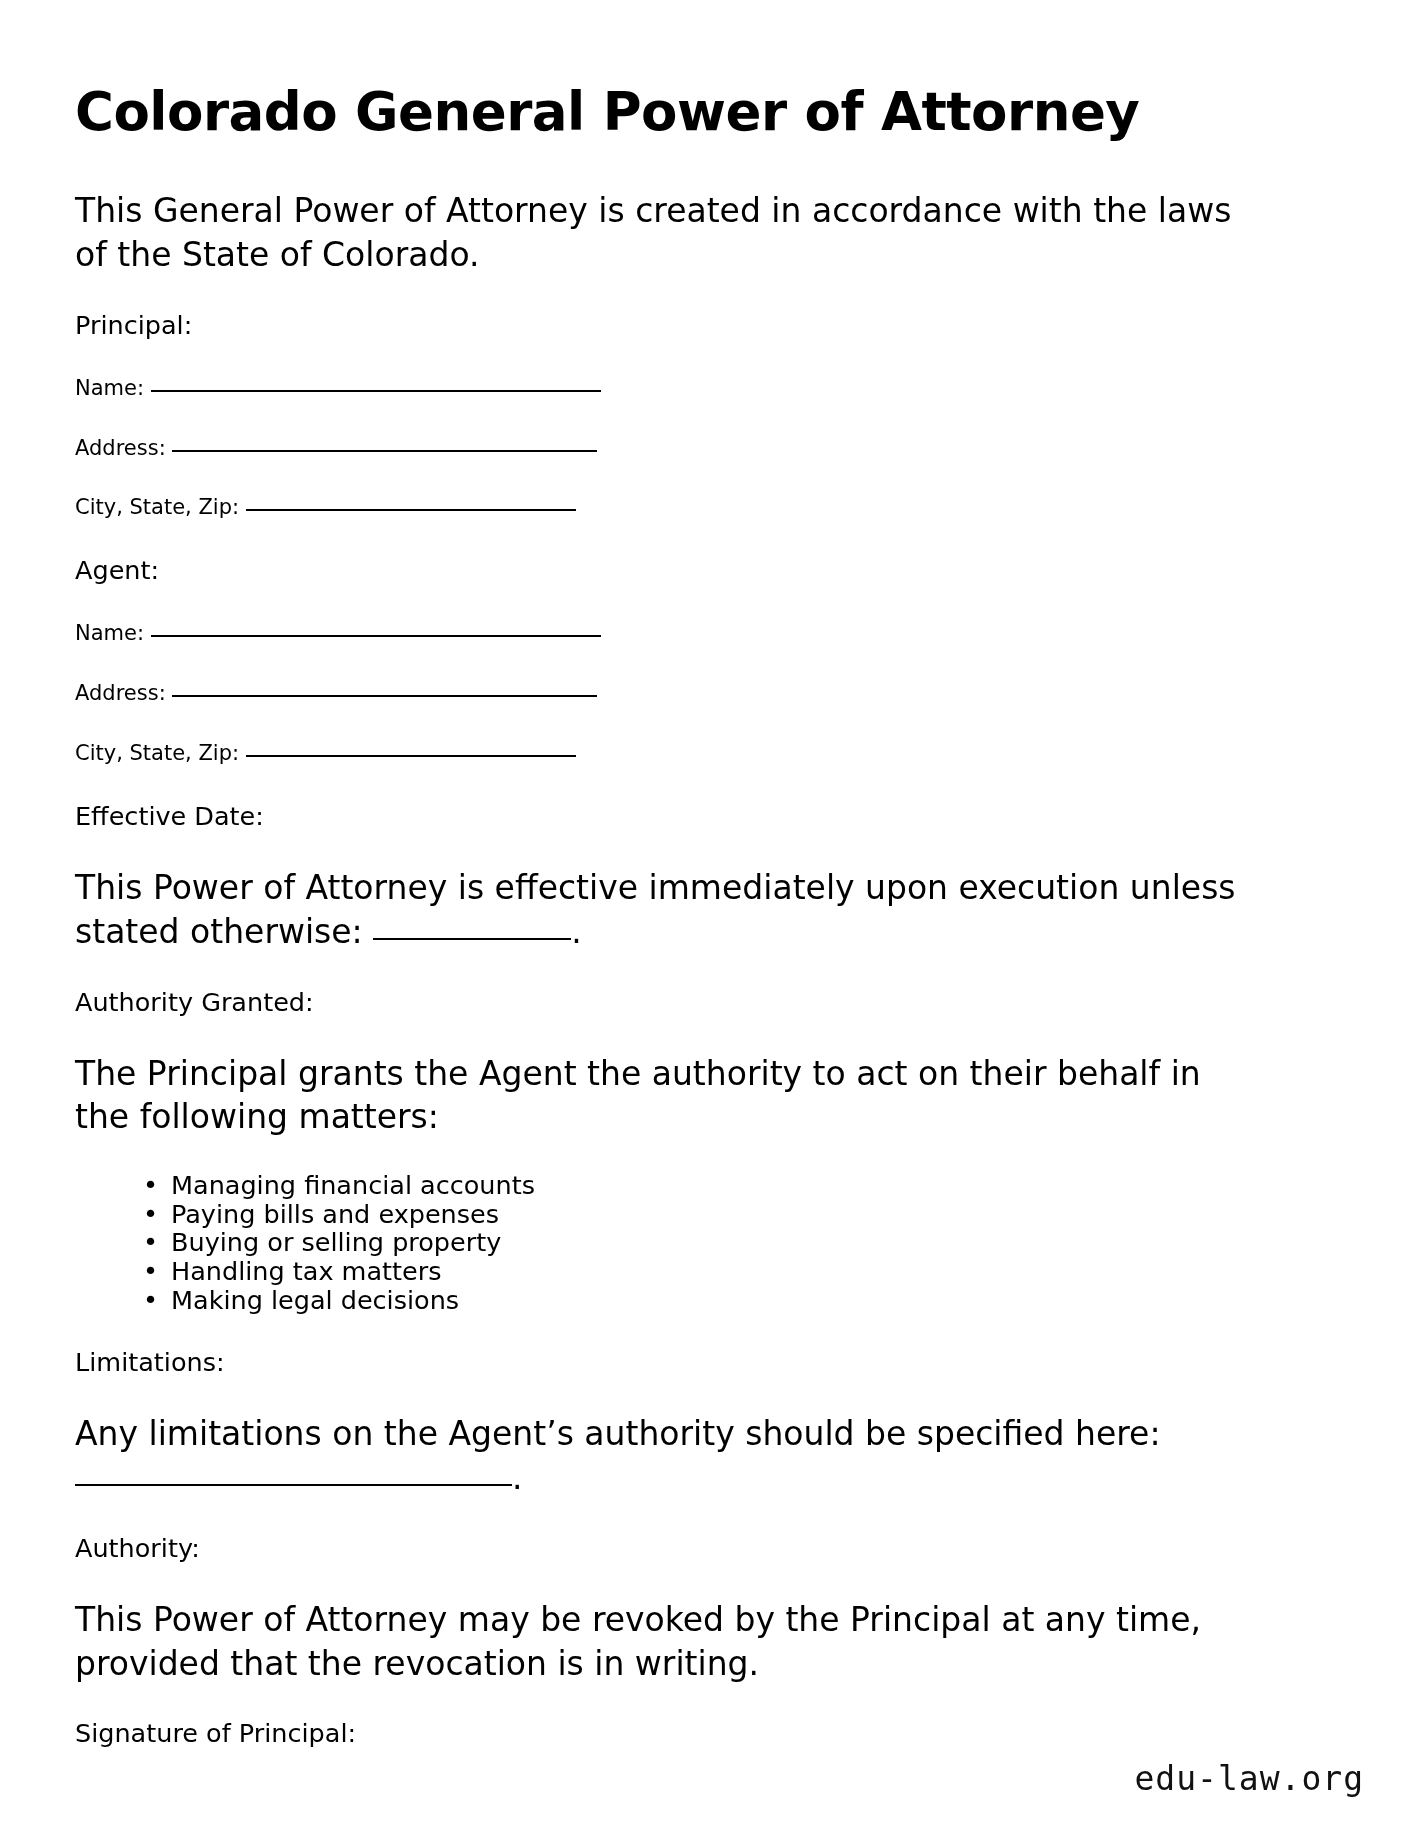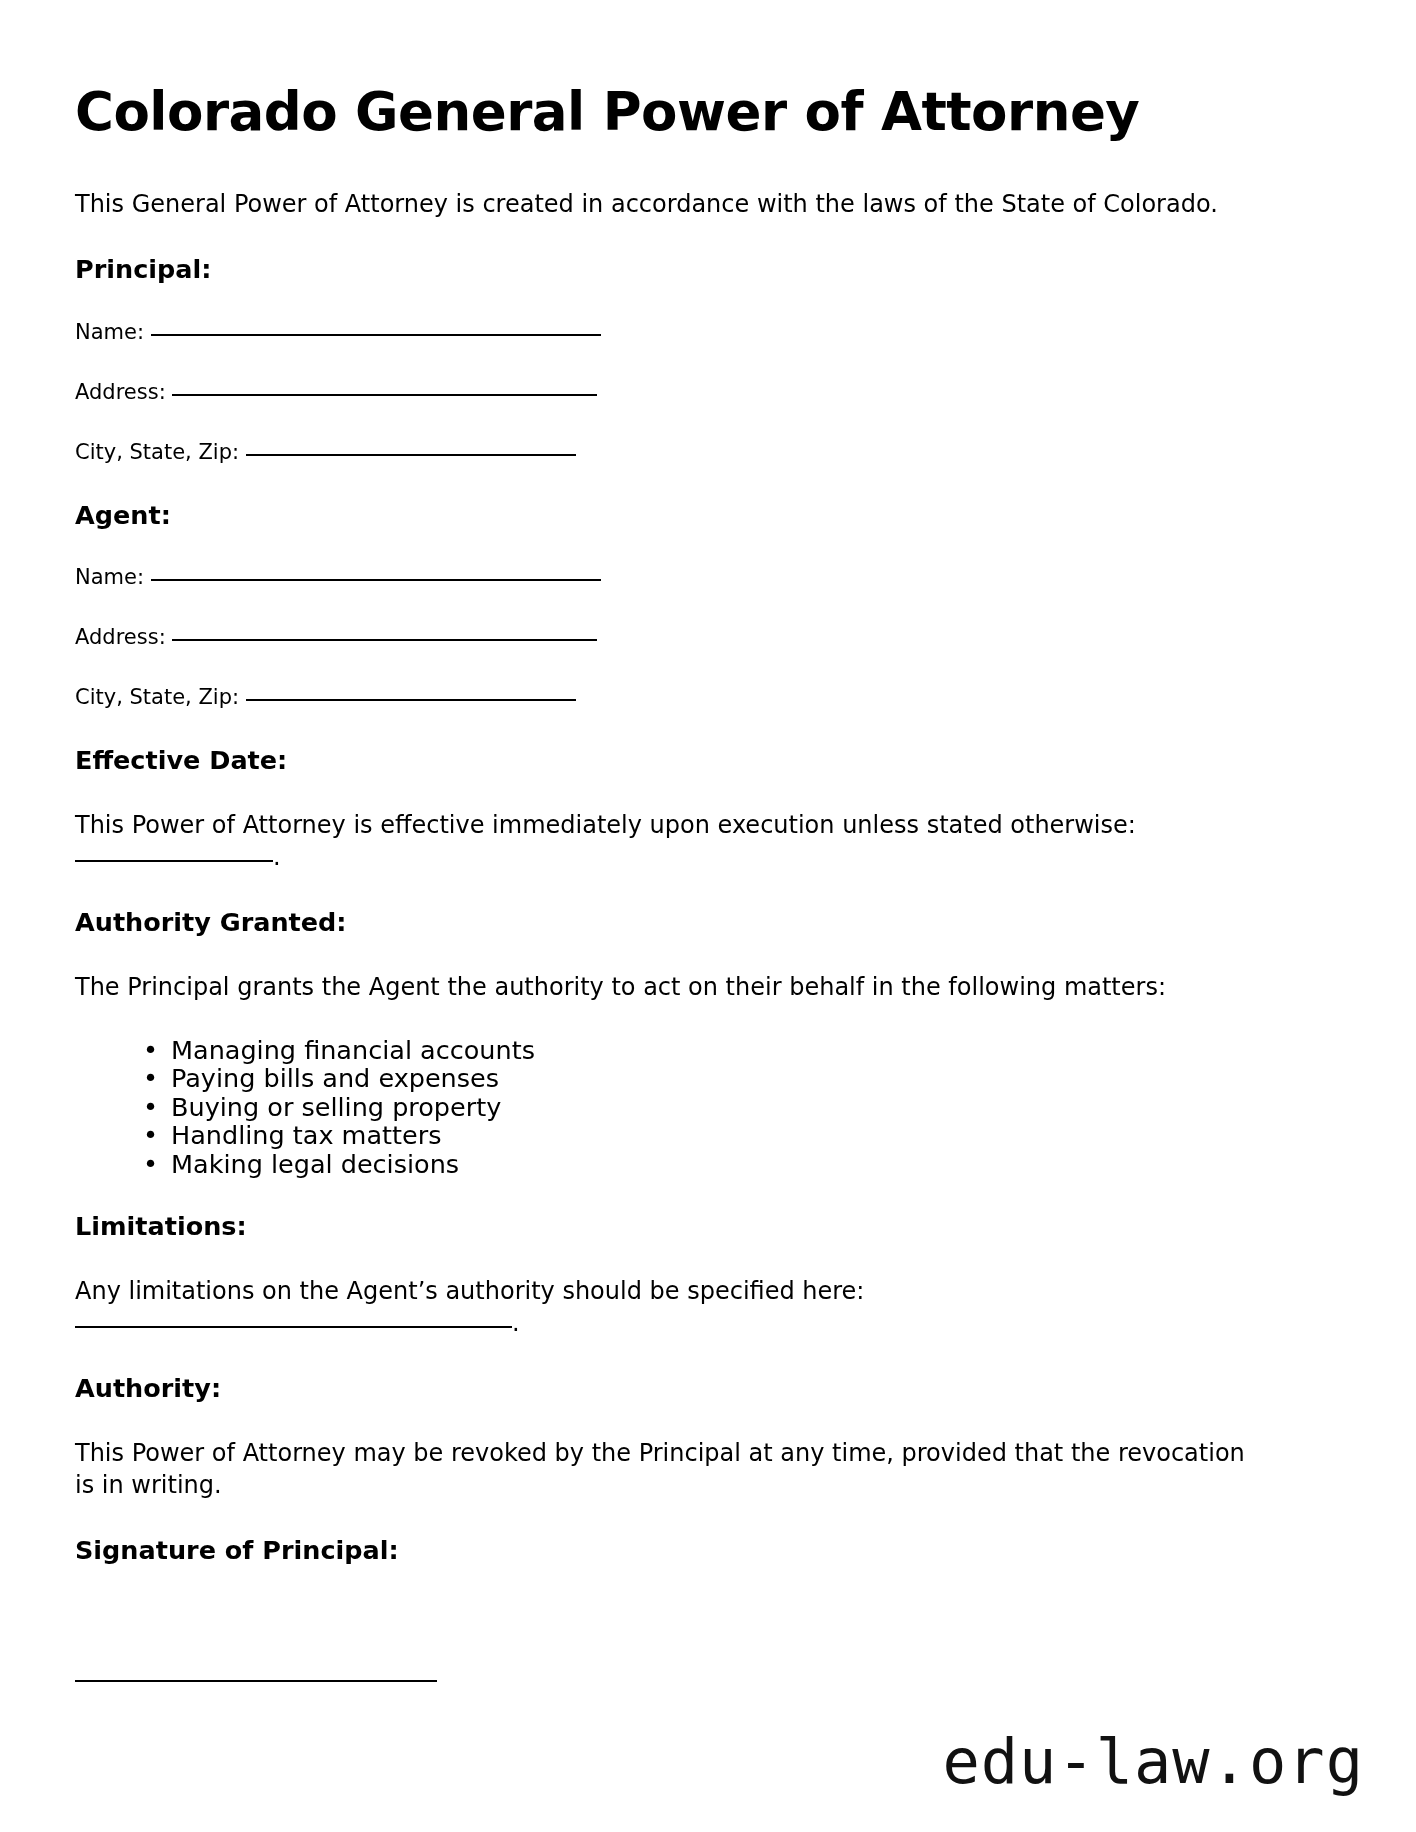--- a/index.html
+++ b/index.html
@@ -30,28 +30,28 @@
   }
   .doc-title {
     font-size: 53px;
     font-weight: bold;
     letter-spacing: -0.5px;
     line-height: 1.15;
     margin: 12px 0 46px 0;
     font-family: "DejaVu Sans", sans-serif;
   }
   .para {
-    font-size: 24px;
+    font-size: 33px;
     line-height: 1.33;
     margin: 0 0 32px 0;
     max-width: 1180px;
   }
   .section-head {
     font-size: 25.5px;
-    font-weight: bold;
+    font-weight: normal;
     line-height: 1.33;
     margin: 0 0 32px 0;
   }
   .field-line {
     font-size: 21px;
     line-height: 1.33;
     margin: 11px 0 32px 0;
     white-space: nowrap;
   }
   .blank {
@@ -85,21 +85,21 @@
     top: 0;
     font-size: 25.5px;
     line-height: 1.12;
   }
   .sig-gap { height: 54px; }
   .watermark {
     position: absolute;
     right: 52px;
     bottom: 34px;
     font-family: "DejaVu Sans Mono", monospace;
-    font-size: 62px;
+    font-size: 33px;
     letter-spacing: 1px;
     color: #111111;
     white-space: nowrap;
   }
 </style>
 </head>
 <body>
 
 <div class="page">
   <div class="content">

